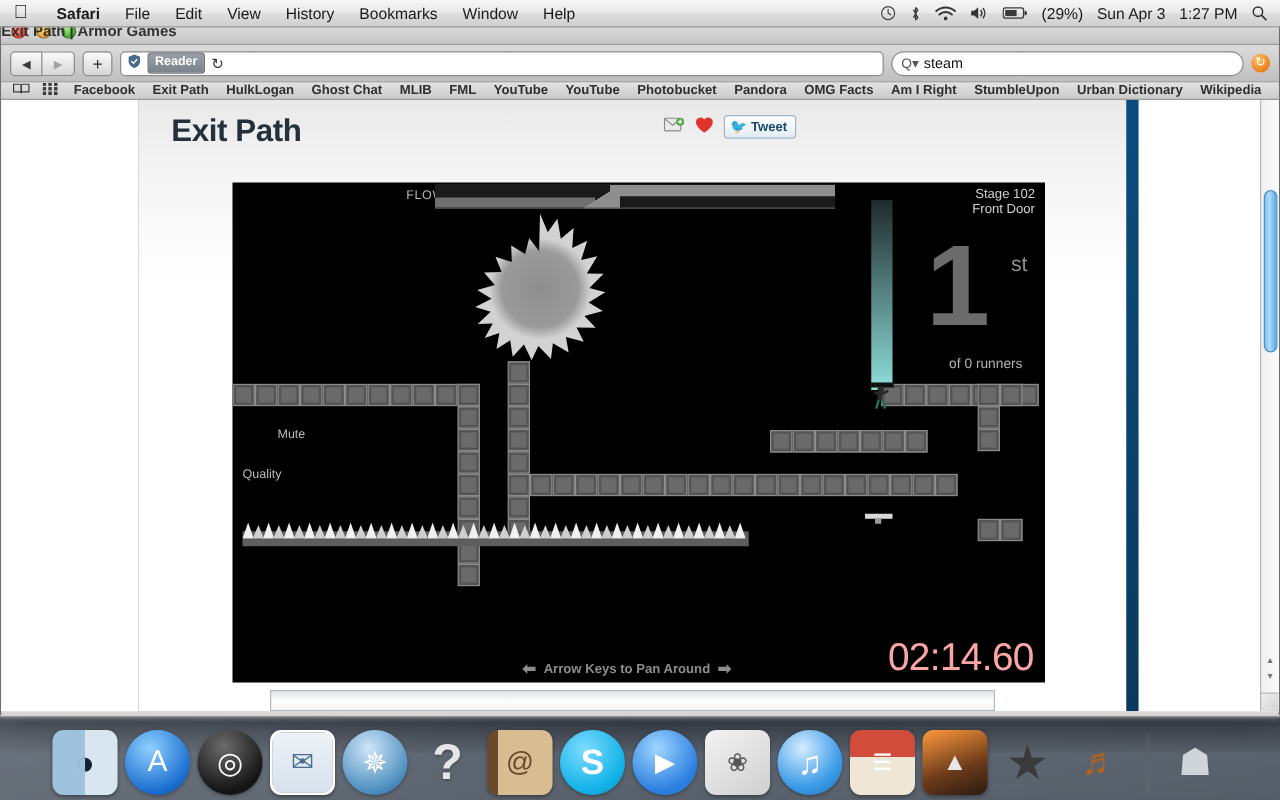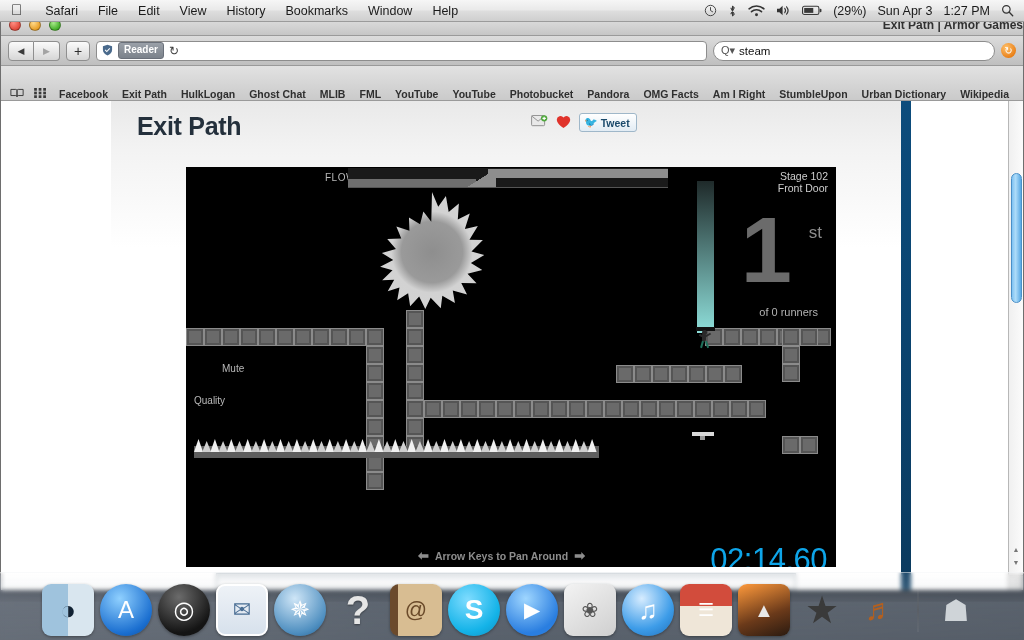--- a/index.html
+++ b/index.html
@@ -27,21 +27,21 @@
   
   #menubar {
     position: absolute; top:0; left:0; width:1024px; height:22px;
     background: linear-gradient(to bottom,#f6f6f6 0%,#e9e9e9 48%,#dedede 52%,#cfcfcf 100%);
     border-bottom: 1px solid #9b9b9b;
     display:flex; align-items:center; font-size:12.5px; color:#1a1a1a;
     z-index: 40;
   }
   #menubar .apple { padding: 0 13px 0 11px; font-size:15px; line-height:1; position:relative; top:-1px; }
   #menubar .mi { padding: 0 10px; white-space: nowrap; }
-  #menubar .mi.bold { font-weight: normal; }
+  #menubar .mi.bold { font-weight: bold; }
   #menubar .right { margin-left:auto; display:flex; align-items:center; gap:11px; padding-right:10px; }
   #menubar .right .ic { display:inline-flex; align-items:center; }
   #menubar .right .txt { font-size:12.5px; }
 
   
   #window {
     position:absolute; left:0; top:14px; width:1024px; height:560px;
     background:#d8d8d8;
     border:1px solid #6e6e6e; border-top:none;
     box-shadow: 0 6px 26px rgba(0,0,0,.55);
@@ -52,21 +52,21 @@
     background: linear-gradient(to bottom,#e4e4e4,#c6c6c6);
     border-bottom:1px solid #9a9a9a;
     display:flex; align-items:center; position:relative;
   }
   .traffic { display:flex; gap:8px; padding-left:8px; }
   .tl { width:12px; height:12px; border-radius:50%; border:1px solid rgba(0,0,0,.35); }
   .tl.r { background: radial-gradient(circle at 35% 30%, #ff8d82, #e24b3c 70%); }
   .tl.y { background: radial-gradient(circle at 35% 30%, #ffd98a, #e8a02a 70%); }
   .tl.g { background: radial-gradient(circle at 35% 30%, #a8e98a, #46b02c 70%); }
   #windowtitle {
-    position:absolute; left:0; right:0; text-align:right;
+    position:absolute; left:0; right:0; text-align:left;
     font-size:12px; font-weight:bold; color:#313131;
   }
 
   #toolbar {
     height:30px;
     background: linear-gradient(to bottom,#dcdcdc,#bfbfbf);
     border-bottom:1px solid #9a9a9a;
     display:flex; align-items:center; gap:6px; padding:0 7px;
   }
   .navgrp { display:flex; }
@@ -107,24 +107,24 @@
     font-size:11.5px; color:#111;
   }
   .searchfield .q { color:#555; font-size:11px; }
   .orangebtn {
     width:15px; height:15px; border-radius:50%; margin-left:auto;
     background: radial-gradient(circle at 35% 30%, #ffc06a, #e87d14 75%);
     color:#fff; font-size:10px; display:flex; align-items:center; justify-content:center; line-height:1;
   }
 
   #bookmarkbar {
-    height:35px;
+    height:14px;
     background: linear-gradient(to bottom,#e2e2e2,#cacaca);
     border-bottom:1px solid #9a9a9a;
-    display:flex; align-items:flex-end; gap:0px; padding:0 4px;
+    display:flex; align-items:flex-start; gap:0px; padding:0 4px;
     font-size:10.5px; font-weight:bold; color:#2f2f2f; overflow:hidden;
   }
   #bookmarkbar .bmicon { padding:0 5px; font-size:10px; color:#3a3a3a; }
   #bookmarkbar .bm { padding:0 7px; white-space:nowrap; }
 
   
   #content {
     position:relative; height:489px; background:#ffffff; overflow:hidden;
   }
   #pagebg {
@@ -244,22 +244,22 @@
   #quality { position:absolute; left:8px; top:180px; font-size:10px; color:#b9b9b9;margin-top:48px; }
   #mute { position:absolute; left:8px; top:196px; font-size:10px; color:#b9b9b9;margin-left:28px; }
 
   
   #panhint {
     position:absolute; left:232px; top:381px; display:flex; align-items:center; gap:6px;
     font-size:10.5px; font-weight:bold; color:#8d8d8d;
   }
   #panhint .ar { font-size:13px; color:#8d8d8d; }
   #timer {
-    position:absolute; right:9px; top:375px;
-    font-size:31px; color:#0ea5e9; letter-spacing:-.5px;
+    position:absolute; right:9px; top:362px;
+    font-size:31px; color:#fca5a5; letter-spacing:-.5px;
   }
 
   
   #adstrip {
     position:absolute; left:105px; top:472px; width:580px; height:17px;
     background: linear-gradient(to bottom,#dfe4e8,#ffffff 55%,#f2f2f2);
     border:1px solid #b4bcc2;
   }
 
   

